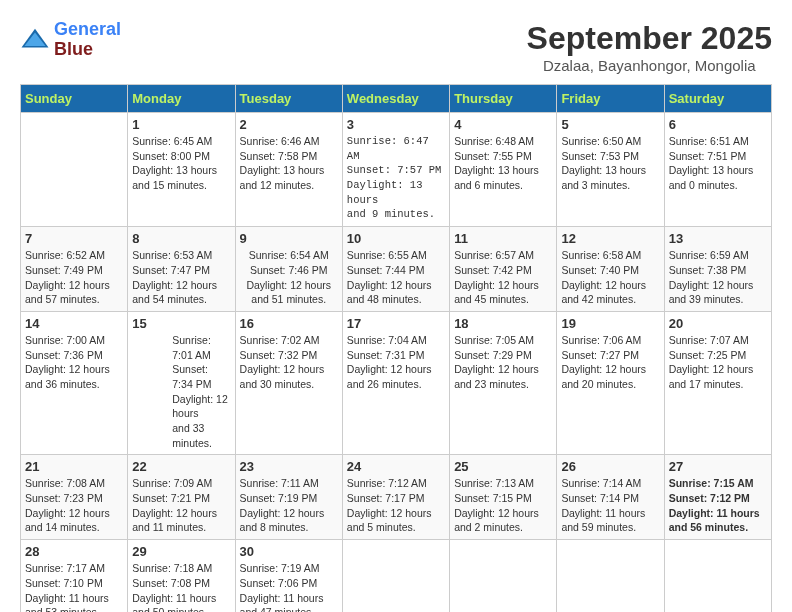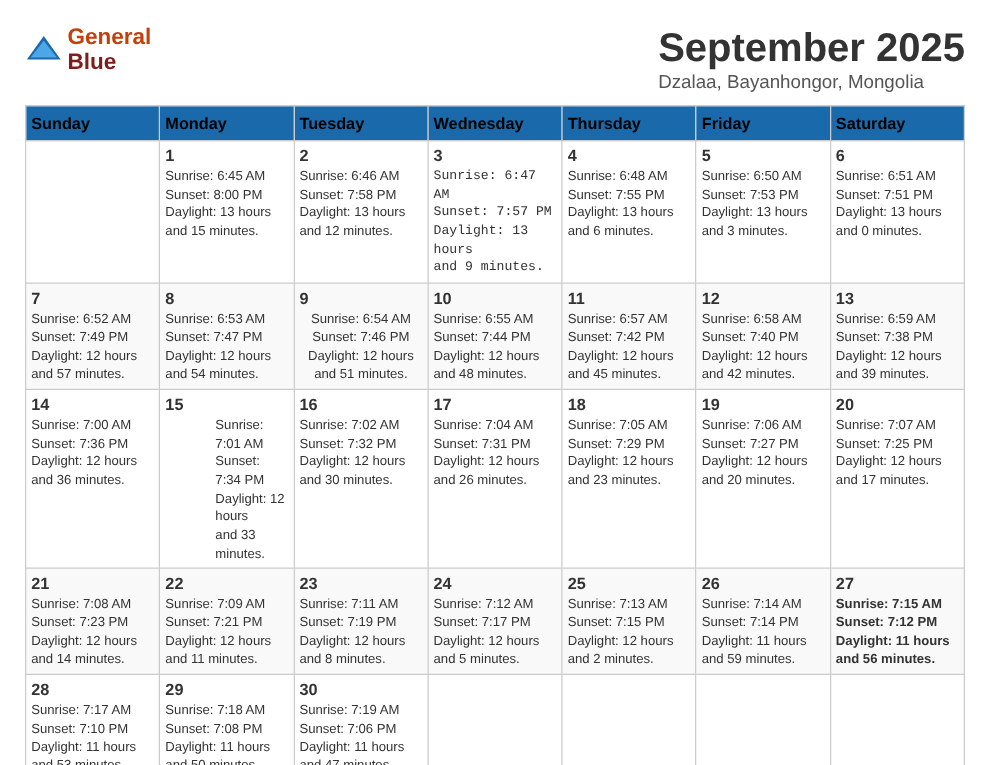--- a/index.html
+++ b/index.html
@@ -21,52 +21,52 @@
       align-items: center;
     }
     .logo-text {
       display: flex;
       flex-direction: column;
       line-height: 1.1;
     }
     .logo-general {
       font-size: 18px;
       font-weight: bold;
-      color: #c2410c;
+      color: #3b82f6;
     }
     .logo-blue {
       font-size: 18px;
       font-weight: bold;
       color: #7f1d1d;
     }
     .logo-icon {
       width: 30px;
       height: 30px;
       margin-right: 4px;
     }
     .title-block {
-      text-align: left;
+      text-align: center;
     }
     .month-title {
       font-size: 32px;
       font-weight: bold;
       color: #333;
     }
     .location {
       font-size: 15px;
       color: #555;
     }
     table {
       width: 100%;
       border-collapse: collapse;
       font-size: 11px;
     }
     thead tr th {
       background-color: #1a6aab;
-      color: #000000;
+      color: #bef264;
       padding: 6px 4px;
       text-align: left;
       font-size: 13px;
       font-weight: bold;
       border: 1px solid #ccc;
     }
     tbody tr td {
       border: 1px solid #ccc;
       vertical-align: top;
       padding: 4px;

